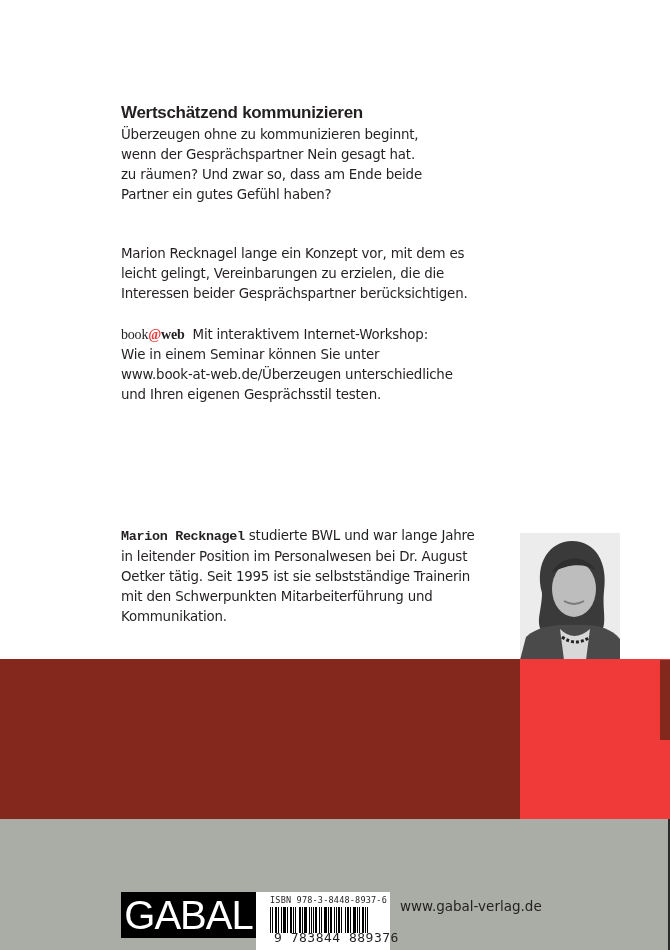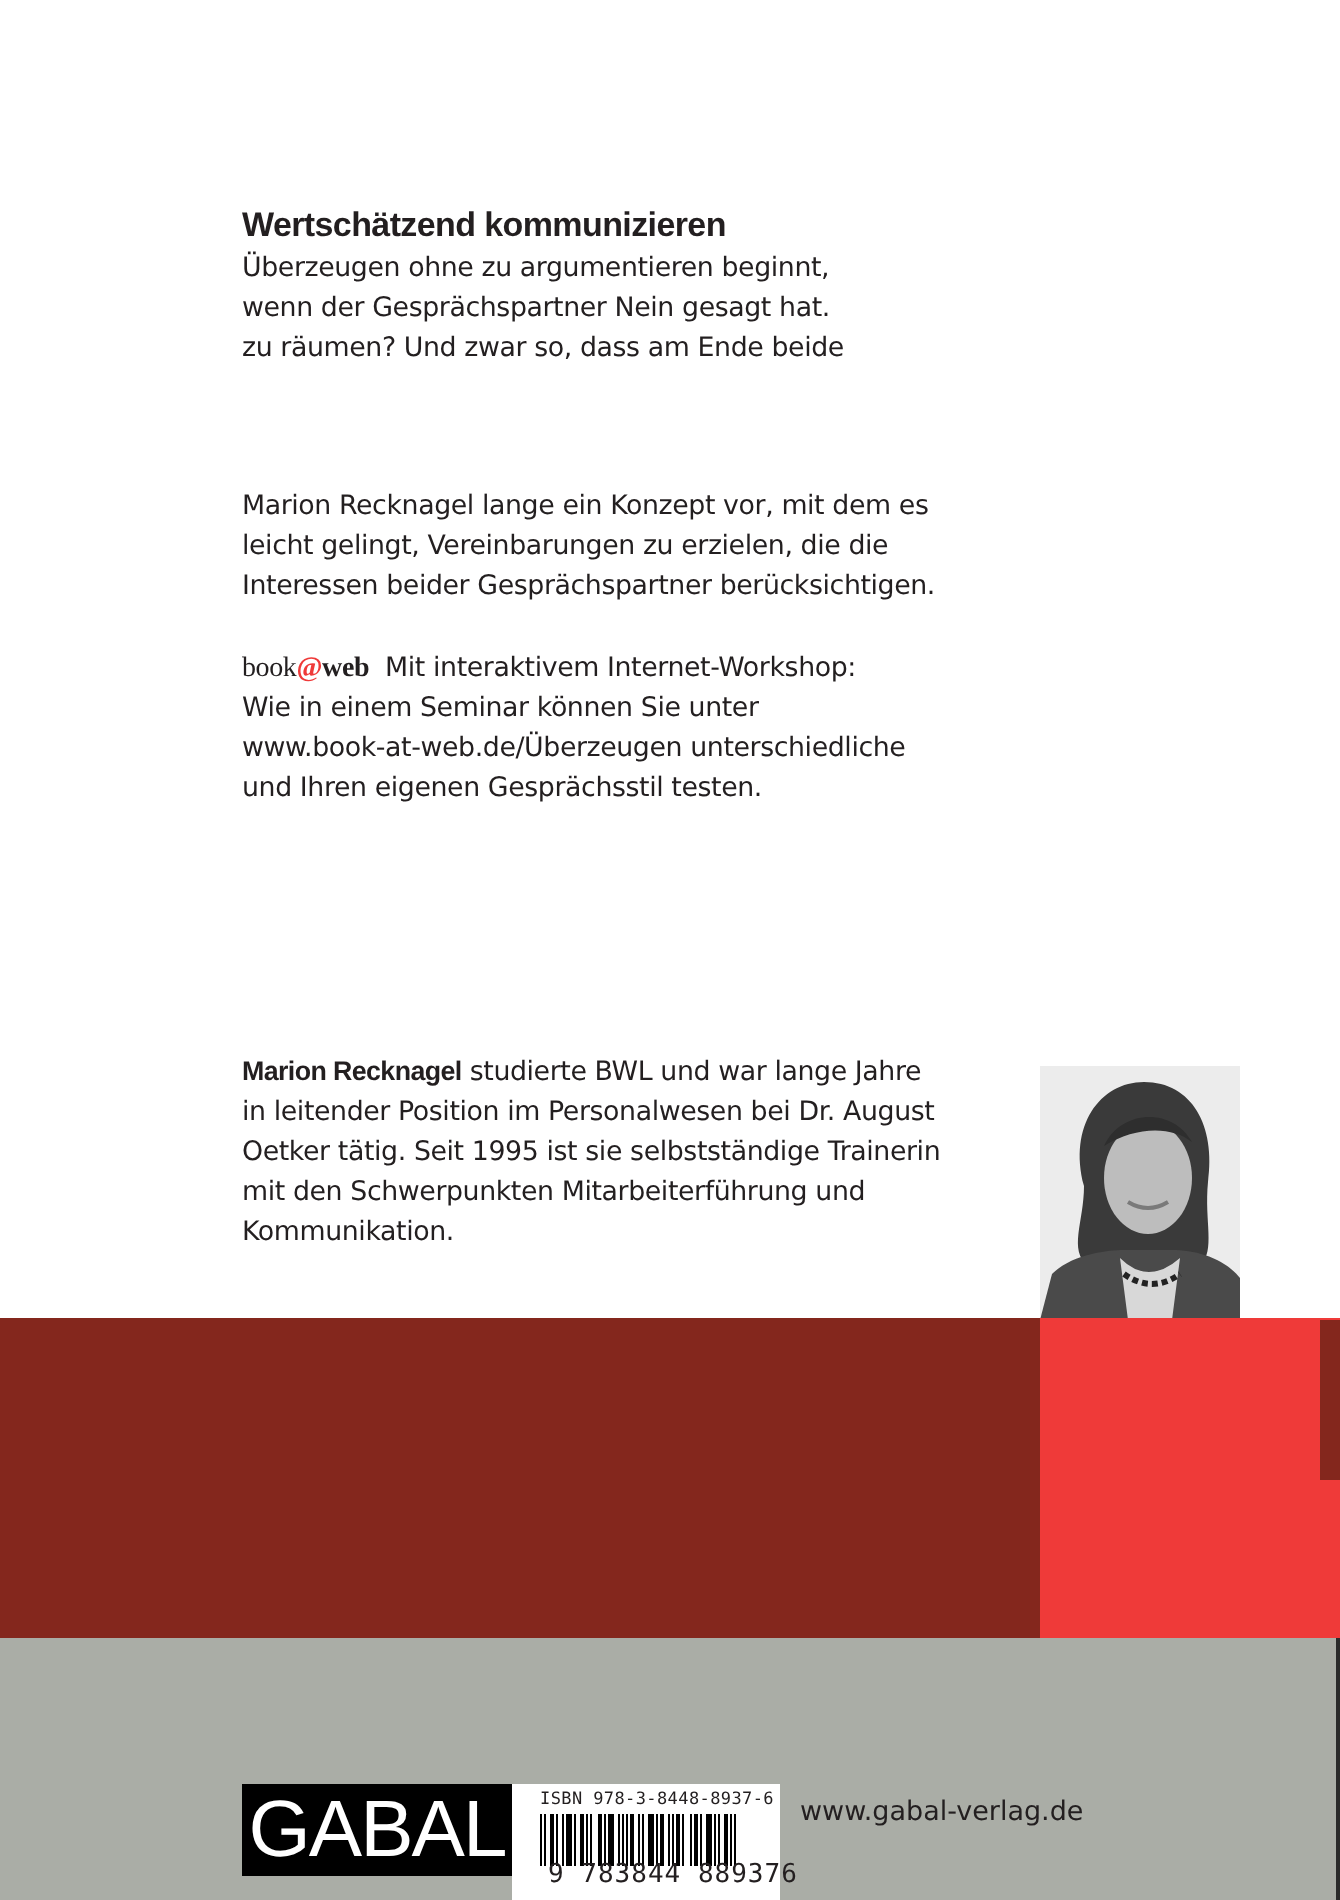--- a/index.html
+++ b/index.html
@@ -5,44 +5,45 @@
   html, body { margin:0; padding:0; }
   body { width:670px; height:950px; position:relative; overflow:hidden; background:#ffffff; font-family:"DejaVu Sans", sans-serif; color:#231f20; }
   .abs { position:absolute; }
   .text-block { left:121px; width:420px; font-size:13.4px; line-height:20px; letter-spacing:-0.2px; }
   .title { left:121px; top:103px; font-family:"Liberation Sans", sans-serif; font-weight:bold; font-size:17px; letter-spacing:-0.3px; }
   .p { margin:0; }
   .bw { font-family:Liberation Serif, serif; font-size:14px; margin-right:8px; }
   .bw .book { font-weight:normal; }
   .bw .at { color:#ef3a39; font-weight:bold; }
   .bw .web { font-weight:bold; }
-  .author-name { font-family:Liberation Sans, sans-serif; font-weight:bold; letter-spacing:-0.3px;margin-top:32px; }
+  .author-name { font-family:Liberation Mono, monospace; font-weight:bold; letter-spacing:-0.3px;margin-top:32px; }
   .photo { left:520px; top:533px; width:100px; height:127px; background:linear-gradient(180deg,#eeeeee 0%,#e6e6e6 100%); overflow:hidden; }
   .band-dark { left:0; top:659px; width:670px; height:160px; background:#84271d; }
   .band-red { left:520px; top:659px; width:150px; height:160px; background:#ef3a39; }
   .band-strip { left:660px; top:660px; width:10px; height:80px; background:#84271d; }
   .band-grey { left:0; top:819px; width:670px; height:131px; background:#aaada6; }
   .edge-line { left:668px; top:819px; width:2px; height:131px; background:#2a2a2a; }
   .gabal { left:121px; top:892px; width:135px; height:46px; background:#000; color:#fff; font-family:"Liberation Sans", sans-serif; font-size:40px; letter-spacing:-1px; display:flex; align-items:center; justify-content:center; font-weight:normal; }
   .barcode-box { left:256px; top:892px; width:134px; height:58px; background:#fff; }
   .isbn { position:absolute; left:14px; top:3px; font-family:"DejaVu Sans Mono", monospace; font-size:8.5px; font-weight:normal; letter-spacing:0.2px; white-space:nowrap; }
   .bars { position:absolute; left:14px; top:15px; width:112px; height:26px; display:flex; align-items:stretch; }
   .bars span { display:block; background:#000; height:100%; }
   .ean { position:absolute; left:18px; top:38px; font-family:"DejaVu Sans Mono", monospace; font-size:13px; white-space:nowrap; letter-spacing:0.5px; background:transparent; }
   .website { left:400px; top:898px; font-size:13.5px; color:#231f20; }
 </style>
 </head>
 <body>
 
 <div class="abs title">Wertschätzend kommunizieren</div>
 
 <div class="abs text-block" style="top:125px;">
-  <p class="p">Überzeugen ohne zu argumentieren beginnt,</p>
+  <p class="p">Überzeugen ohne zu kommunizieren beginnt,</p>
   <p class="p">wenn der Gesprächspartner Nein gesagt hat.</p>
   <p class="p">zu räumen? Und zwar so, dass am Ende beide</p>
+  <p class="p">Partner ein gutes Gefühl haben?</p>
 </div>
 
 <div class="abs text-block" style="top:244px;">
   <p class="p">Marion Recknagel lange ein Konzept vor, mit dem es</p>
   <p class="p">leicht gelingt, Vereinbarungen zu erzielen, die die</p>
   <p class="p">Interessen beider Gesprächspartner berücksichtigen.</p>
 </div>
 
 <div class="abs text-block" style="top:325px;">
   <p class="p">

